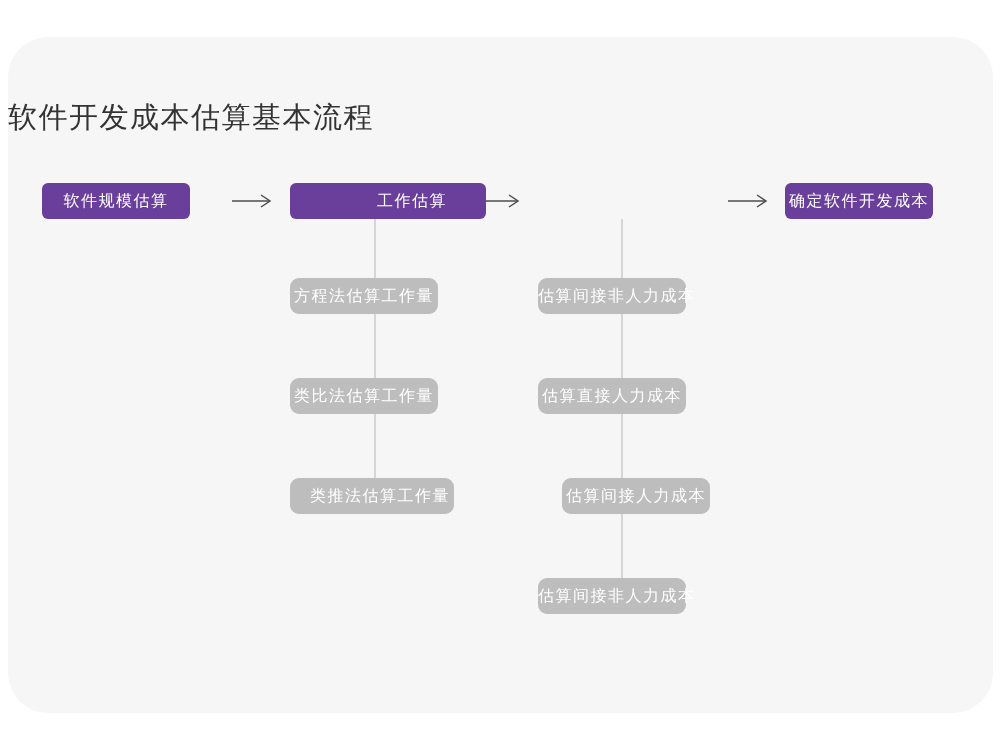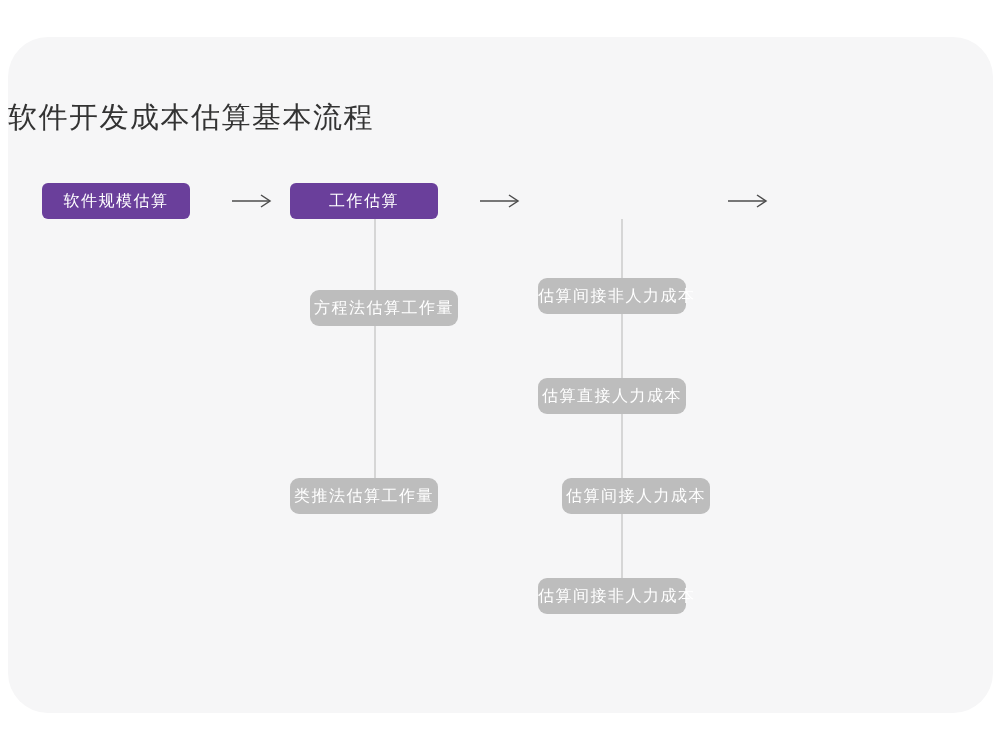--- a/index.html
+++ b/index.html
@@ -82,34 +82,36 @@
   <div class="vline" style="left:374px; top:219px; height:277px;"></div>
   <div class="vline" style="left:621px; top:219px; height:377px;"></div>
 
   <div class="node main" style="left:42px;">软件规模估算</div>
 
   <svg class="arrow" style="left:230px;" viewBox="0 0 44 16">
     <line x1="2" y1="8" x2="39" y2="8" stroke="#4d4d4d" stroke-width="1.5"></line>
     <polyline points="31,2 40,8 31,14" fill="none" stroke="#4d4d4d" stroke-width="1.5"></polyline>
   </svg>
 
-  <div class="node main" style="left:290px;">工作估算</div>
+  <div class="node main" style="left:290px;padding-left:48px;">工作估算</div>
 
   <svg class="arrow" style="left:478px;" viewBox="0 0 44 16">
     <line x1="2" y1="8" x2="39" y2="8" stroke="#4d4d4d" stroke-width="1.5"></line>
     <polyline points="31,2 40,8 31,14" fill="none" stroke="#4d4d4d" stroke-width="1.5"></polyline>
   </svg>
 
 
   <svg class="arrow" style="left:726px;" viewBox="0 0 44 16">
     <line x1="2" y1="8" x2="39" y2="8" stroke="#4d4d4d" stroke-width="1.5"></line>
     <polyline points="31,2 40,8 31,14" fill="none" stroke="#4d4d4d" stroke-width="1.5"></polyline>
   </svg>
 
+  <div class="node main" style="left:785px;">确定软件开发成本</div>
 
-  <div class="node sub" style="left:290px; top:290px;margin-left:20px;">方程法估算工作量</div>
-  <div class="node sub" style="left:290px; top:478px;">类推法估算工作量</div>
+  <div class="node sub" style="left:290px; top:278px;">方程法估算工作量</div>
+  <div class="node sub" style="left:290px; top:378px;">类比法估算工作量</div>
+  <div class="node sub" style="left:290px; top:478px;padding-left:16px;">类推法估算工作量</div>
 
   <div class="node sub" style="left:538px; top:278px;">估算间接非人力成本</div>
   <div class="node sub" style="left:538px; top:378px;">估算直接人力成本</div>
   <div class="node sub" style="left:538px; top:478px;margin-left:24px;">估算间接人力成本</div>
   <div class="node sub" style="left:538px; top:578px;">估算间接非人力成本</div>
 </div>
 
 </body></html>

